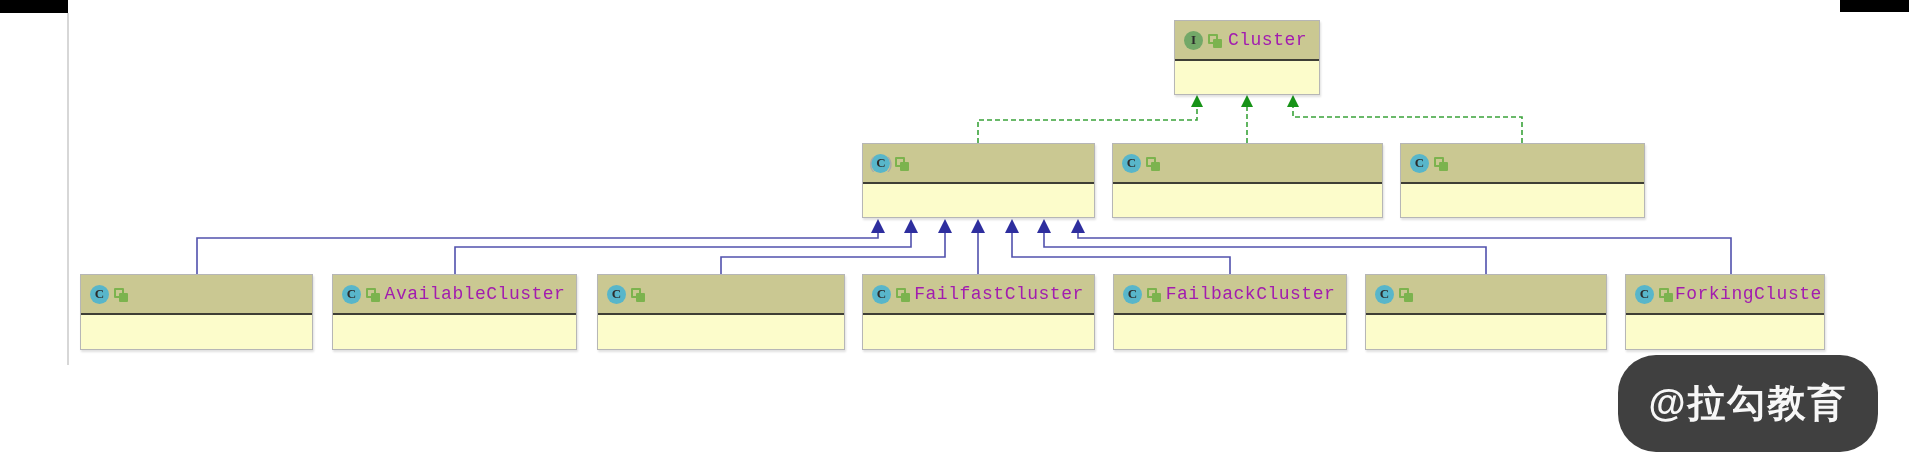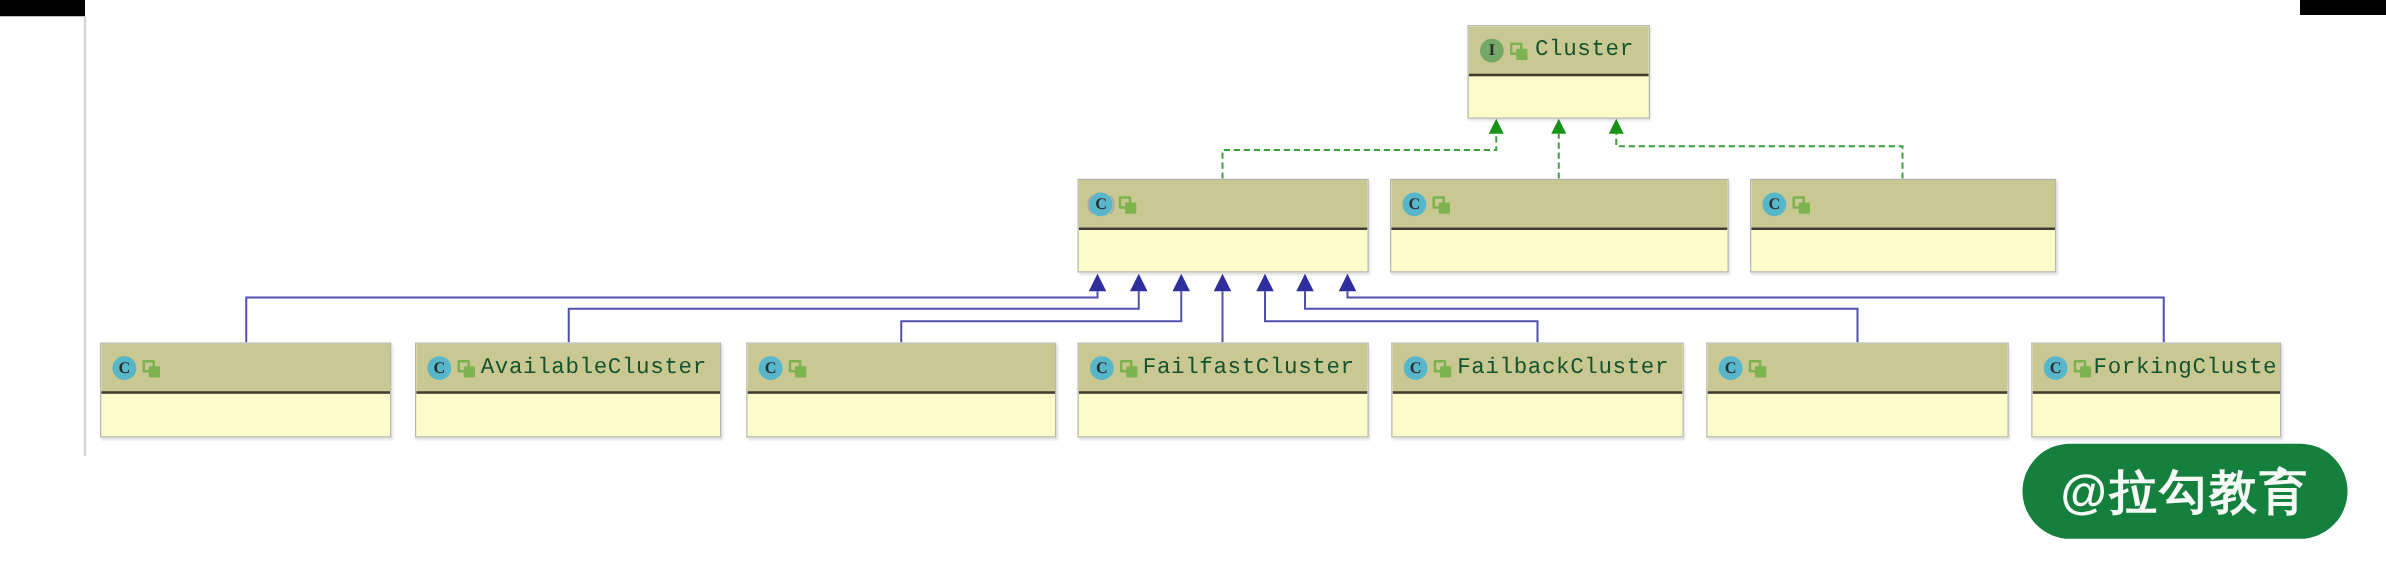--- a/index.html
+++ b/index.html
@@ -12,34 +12,34 @@
   #edge-svg{position:absolute;left:0;top:0;width:1909px;height:455px;}
   .edge-extends{fill:none;stroke:var(--c-extends);stroke-width:1.6;}
   .edge-implements{fill:none;stroke:var(--c-implements);stroke-width:1.6;stroke-dasharray:5 3;}
   .arrow-extends{fill:var(--c-extends-arrow);stroke:none;}
   .arrow-implements{fill:var(--c-implements-arrow);stroke:none;}
   .uml-node{position:absolute;background:var(--c-body);border:1px solid #b6b6b6;
             box-sizing:border-box;overflow:hidden;box-shadow:1px 2px 2px rgba(0,0,0,0.12);}
   .node-header{height:40px;background:var(--c-header);border-bottom:2px solid #3e3e35;
                display:flex;align-items:center;padding-left:9px;box-sizing:border-box;}
   .node-label{flex:1;text-align:center;font-family:"Liberation Mono",monospace;font-size:18px;
-              letter-spacing:0.5px;color:#14532d;white-space:nowrap;padding-right:6px;}
+              letter-spacing:0.5px;color:#a21caf;white-space:nowrap;padding-right:6px;}
   .circle-icon{width:19px;height:19px;border-radius:50%;flex:0 0 auto;display:flex;
                align-items:center;justify-content:center;font-family:"Liberation Serif",serif;
                font-weight:bold;font-size:13px;color:#2c2c2c;}
   .ic-interface{background:var(--c-icon-interface);}
   .ic-class{background:var(--c-icon-class);}
   .paren{color:#a9a9a9;font-size:16px;font-family:"Liberation Sans",sans-serif;flex:0 0 auto;
          margin:0 -3px;position:relative;z-index:1;line-height:19px;}
   .lock-icon{position:relative;width:14px;height:15px;margin-left:5px;flex:0 0 auto;}
   .lock-icon::before{content:"";position:absolute;left:0;top:1px;width:6px;height:6px;
                      border:2px solid var(--c-icon-lock);border-radius:1px;}
   .lock-icon::after{content:"";position:absolute;right:0;bottom:0;width:9px;height:9px;
                     background:var(--c-icon-lock);border-radius:1px;}
-  #watermark{position:absolute;left:1618px;top:355px;width:260px;height:76px;background:#15803d;
+  #watermark{position:absolute;left:1618px;top:355px;width:260px;height:97px;background:#404040;
              border-radius:38px;display:flex;align-items:center;justify-content:center;
              color:rgba(255,255,255,0.96);font-weight:bold;font-size:38px;letter-spacing:2px;}
 </style>
 </head>
 <body>
 
 <div id="stage">
   <div id="bar-left" class="corner-bar"></div>
   <div id="bar-right" class="corner-bar"></div>
   <div id="panel-vline"></div>

